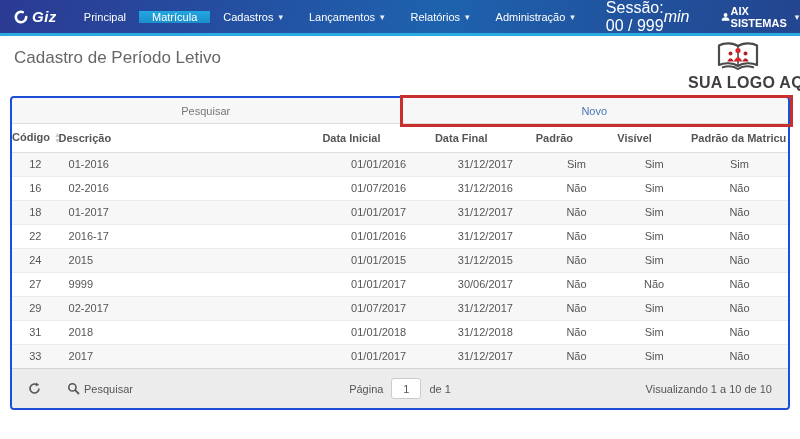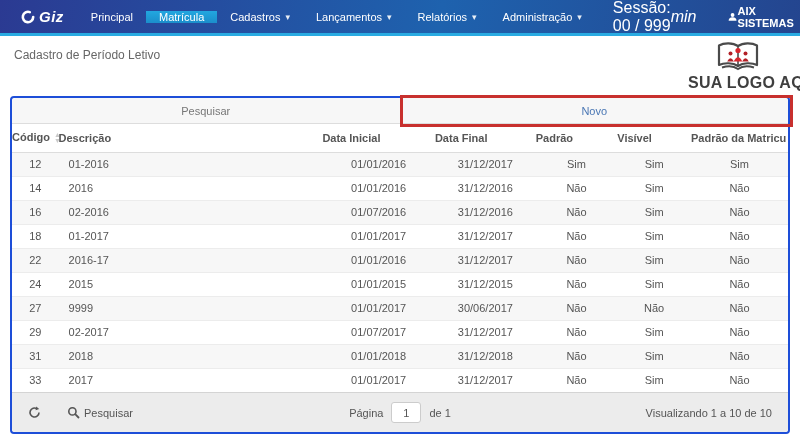--- a/index.html
+++ b/index.html
@@ -3,35 +3,35 @@
 <meta charset="utf-8">
 <style>
   * { margin:0; padding:0; box-sizing:border-box; }
   html,body { width:800px; height:439px; background:#fff; overflow:hidden;
     font-family:"Liberation Sans","DejaVu Sans",sans-serif; }
 
   
   .navbar { height:33px; background:linear-gradient(100deg,#2b3a92 0%,#1e62ae 55%,#24458f 100%);
     display:flex; align-items:stretch; color:#fff; }
   .nav-underline { height:3px; background:#29abe2; }
-  .brand { display:flex; align-items:center; padding:0 14px 0 12px; gap:2px;margin-left:7px; }
+  .brand { display:flex; align-items:center; padding:0 14px 0 12px; gap:2px; }
   .brand svg { display:block; }
   .brand-text { font-size:15px; font-weight:bold; font-style:italic; letter-spacing:.5px; }
   .nav-items { display:flex; align-items:center; }
   .nav-item { display:flex; align-items:center; padding:0 13px; font-size:11px; cursor:pointer; white-space:nowrap; }
   .nav-item.active { background:linear-gradient(180deg,#22a7e0,#1b8ecb); }
   .caret { font-size:9px; margin-left:5px; opacity:.9; }
   .nav-right { margin-left:auto; display:flex; align-items:stretch; }
   .session { display:flex; align-items:center; font-size:16px; padding:0 18px; }
   .session i { font-style:italic; }
   .user-menu { display:flex; align-items:center; font-size:11px; font-weight:bold; padding:0 14px; cursor:pointer; }
 
   
   .page-head { position:relative; height:60px; }
-  .page-title { position:absolute; left:14px; top:12px; font-size:12px; color:#666; font-weight:400; }
+  .page-title { position:absolute; left:14px; top:12px; font-size:17px; color:#666; font-weight:400; }
   .logo-placeholder { position:absolute; right:12px; top:4px; width:100px; text-align:center; }
   .logo-placeholder svg { display:block; margin:0 auto; }
   .logo-caption { font-size:16px; font-weight:bold; color:#3f3f3f; letter-spacing:.3px; margin-top:2px; white-space:nowrap; }
 
   
   .panel { position:absolute; left:10px; right:10px; top:96px; border:2px solid #1d4ed8;
     border-radius:4px; background:#fff; }
   .tabbar { position:relative; display:flex; height:26px; background:#f7f7f7;
     border-bottom:1px solid #ddd; border-radius:4px 4px 0 0; }
   .tabbar .tab { flex:1; display:flex; align-items:center; justify-content:center; font-size:11px; cursor:pointer; }
@@ -171,29 +171,20 @@
       <tr>
         <td>12</td>
         <td class="desc">01-2016</td>
         <td>01/01/2016</td>
         <td>31/12/2017</td>
         <td>Sim</td>
         <td>Sim</td>
         <td>Sim</td>
       </tr>
       <tr>
-        <td>14</td>
-        <td class="desc">2016</td>
-        <td>01/01/2016</td>
-        <td>31/12/2016</td>
-        <td>Não</td>
-        <td>Sim</td>
-        <td>Não</td>
-      </tr>
-      <tr>
         <td>16</td>
         <td class="desc">02-2016</td>
         <td>01/07/2016</td>
         <td>31/12/2016</td>
         <td>Não</td>
         <td>Sim</td>
         <td>Não</td>
       </tr>
       <tr>
         <td>18</td>

